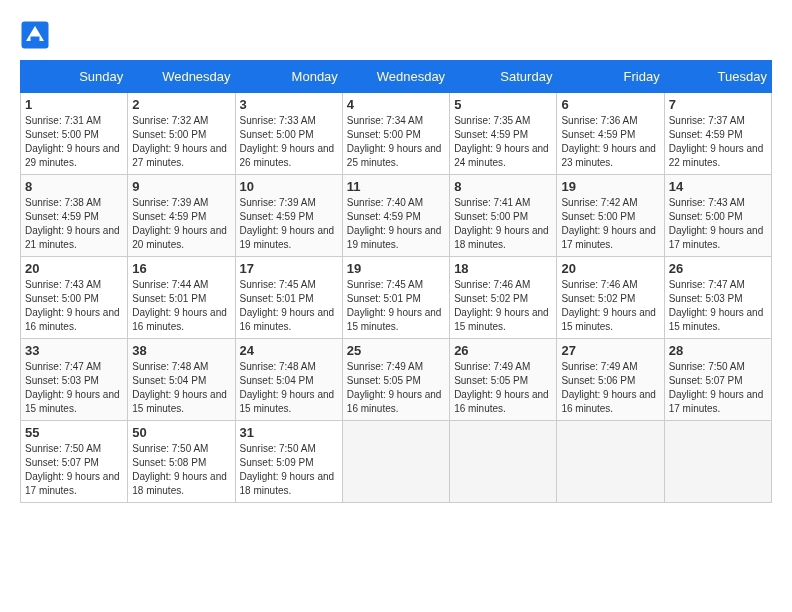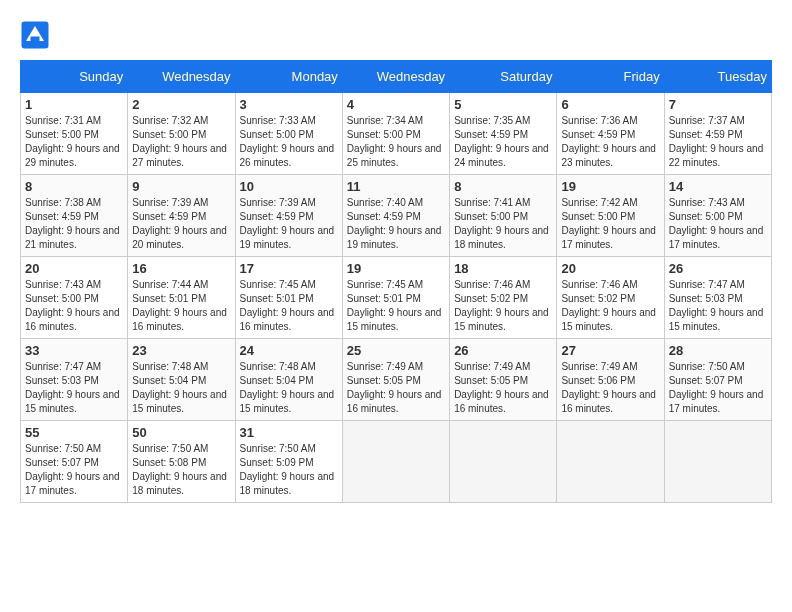--- a/index.html
+++ b/index.html
@@ -206,21 +206,21 @@
           <div class="day-num">26</div>
           <div class="day-info">Sunrise: 7:47 AM<br>Sunset: 5:03 PM<br>Daylight: 9 hours and 15 minutes.</div>
         </td>
       </tr>
       <tr>
         <td>
           <div class="day-num">33</div>
           <div class="day-info">Sunrise: 7:47 AM<br>Sunset: 5:03 PM<br>Daylight: 9 hours and 15 minutes.</div>
         </td>
         <td>
-          <div class="day-num">23</div>
+          <div class="day-num">38</div>
           <div class="day-info">Sunrise: 7:48 AM<br>Sunset: 5:04 PM<br>Daylight: 9 hours and 15 minutes.</div>
         </td>
         <td>
           <div class="day-num">24</div>
           <div class="day-info">Sunrise: 7:48 AM<br>Sunset: 5:04 PM<br>Daylight: 9 hours and 15 minutes.</div>
         </td>
         <td>
           <div class="day-num">25</div>
           <div class="day-info">Sunrise: 7:49 AM<br>Sunset: 5:05 PM<br>Daylight: 9 hours and 16 minutes.</div>
         </td>

